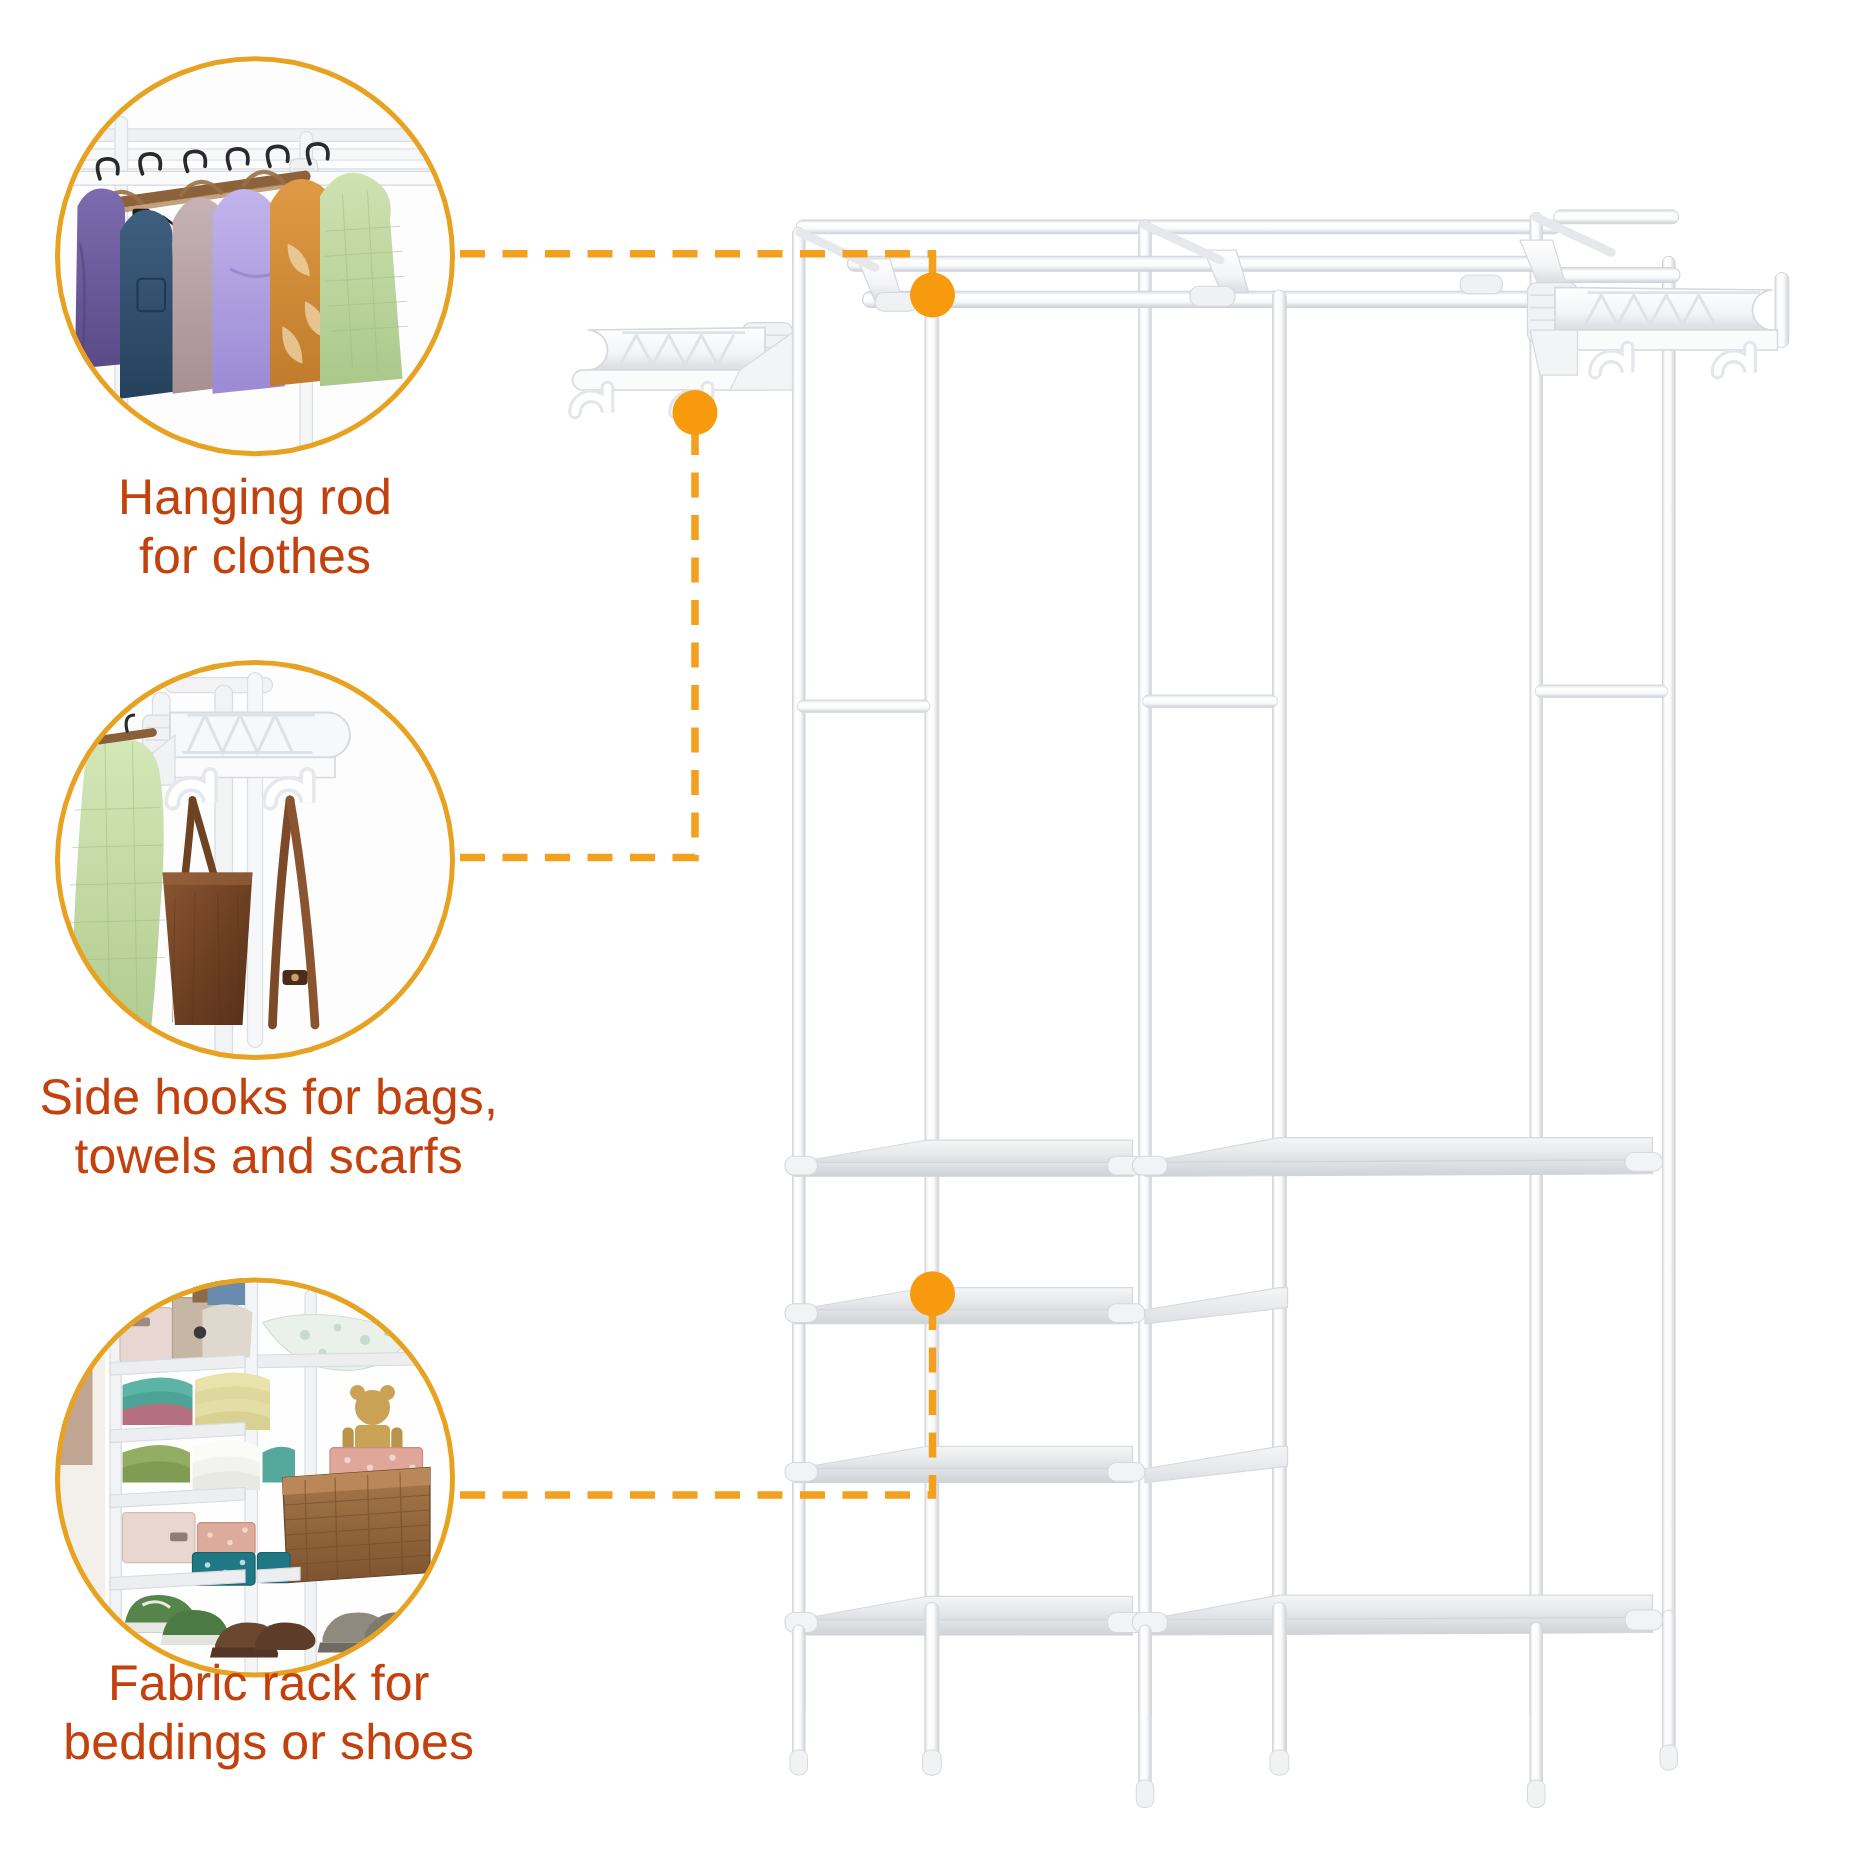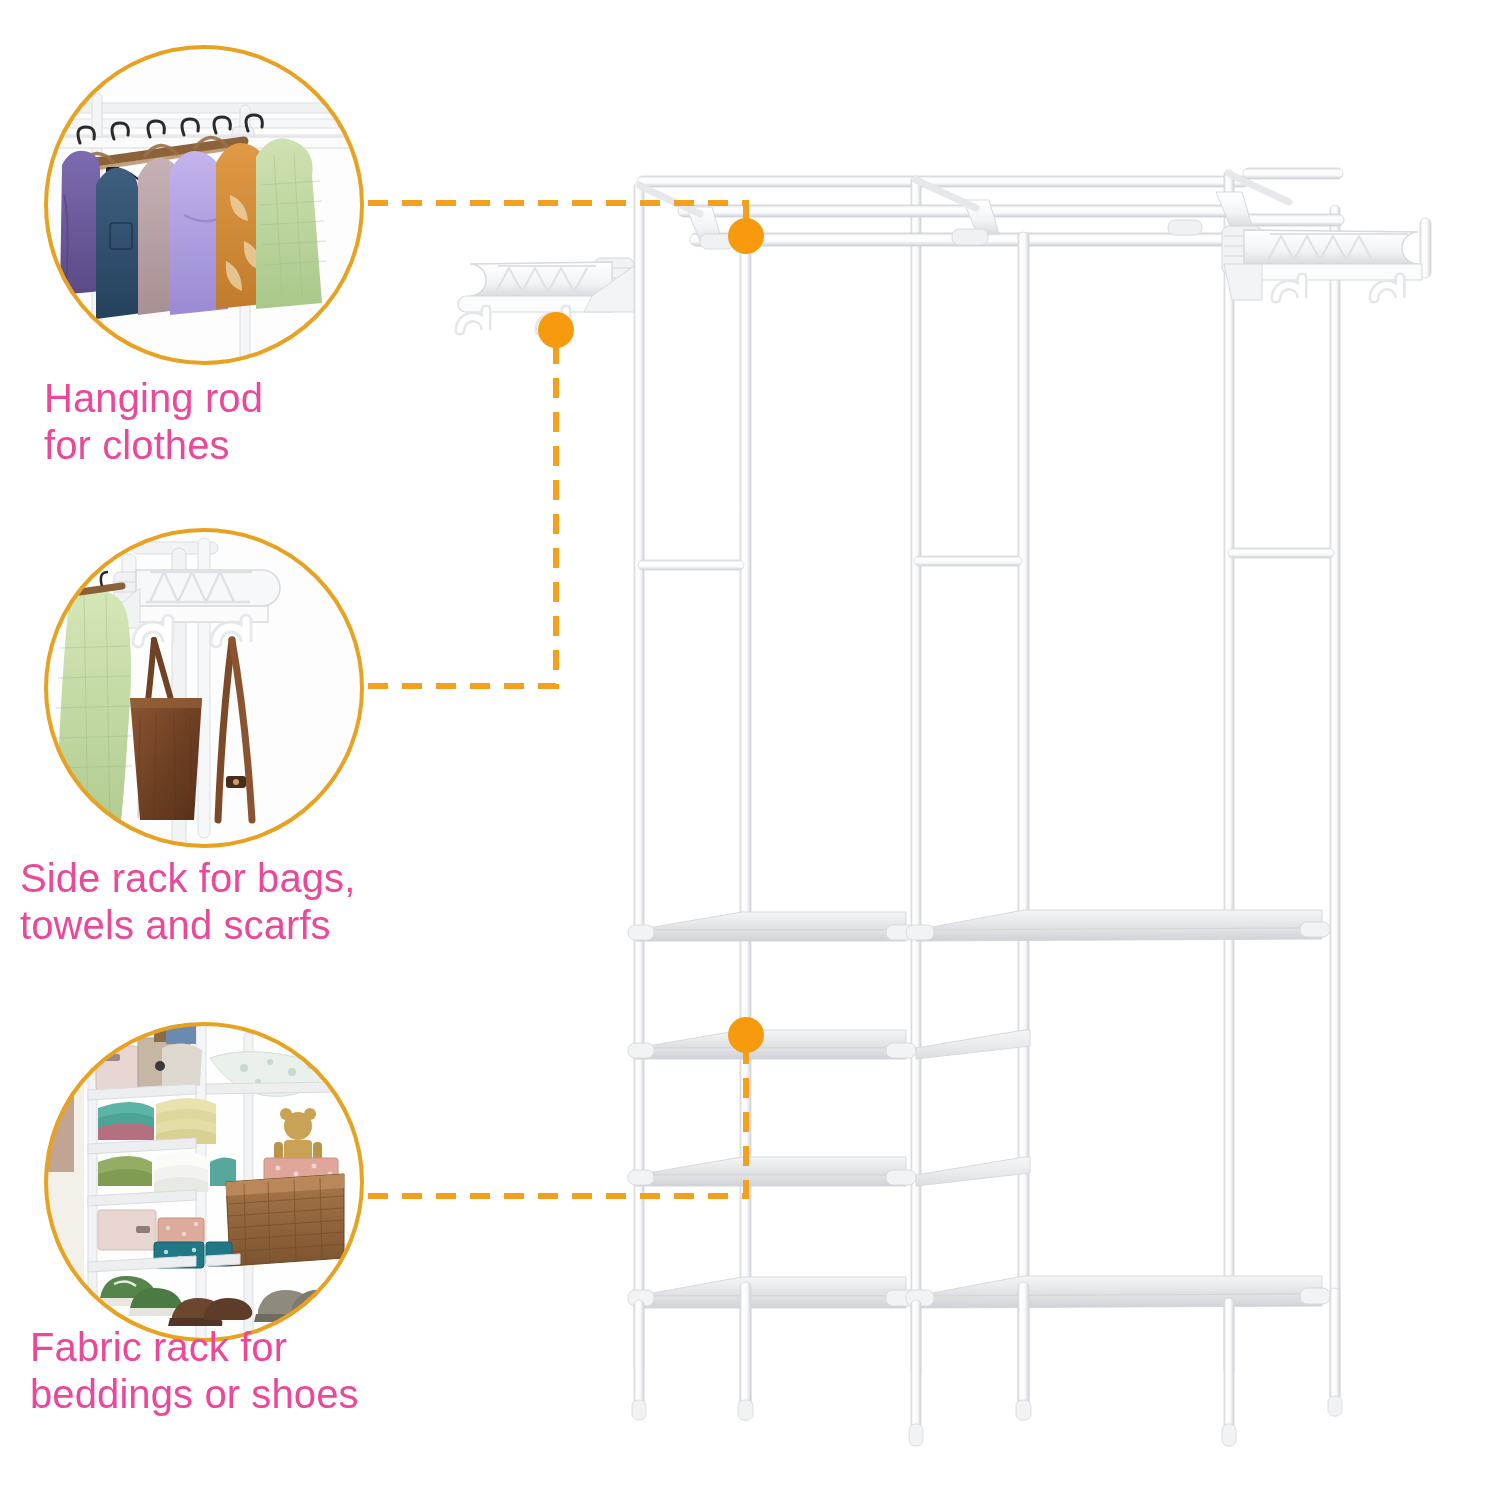--- a/index.html
+++ b/index.html
@@ -19,23 +19,24 @@
     position: absolute;
     inset: 0;
     width: 1500px;
     height: 1500px;
   }
   .feature-block {
     position: absolute;
   }
   .feature-caption {
     position: absolute;
+    text-align: center;
     font-size: 40px;
     line-height: 1.18;
-    color: #ec4899;
+    color: #c2410c;
     letter-spacing: 0.1px;
     white-space: pre-line;
     font-family: "Liberation Sans", sans-serif;
   }
   .callout-circle {
     position: absolute;
     border-radius: 50%;
     overflow: hidden;
     background: #ffffff;
     box-sizing: border-box;
@@ -445,21 +446,21 @@
 
             <path d="M188,112 q-10,80 -14,180" stroke="#7c4a28" stroke-width="7" fill="none" stroke-linecap="round"></path>
             <path d="M188,112 q14,80 20,180" stroke="#8a5430" stroke-width="7" fill="none" stroke-linecap="round"></path>
             <rect x="182" y="248" width="20" height="12" rx="3" fill="#4b2c18"></rect>
             <circle cx="192" cy="254" r="3" fill="#c8a068"></circle>
           </g>
         </svg>
       </div>
     </div>
     <div class="callout-ring" style="left:44px; top:528px; width:320px; height:320px; border:4px solid #E8A221;"></div>
-    <div class="feature-caption" style="left:20px; top:855px; width:390px;">Side rack for bags,
+    <div class="feature-caption" style="left:20px; top:855px; width:390px;">Side hooks for bags,
 towels and scarfs</div>
   </div>
 
   <div class="feature-block">
     <div class="callout-circle" style="left:44px; top:1022px; width:320px; height:320px;">
       <div class="photo">
         <svg width="320" height="320" viewBox="0 0 320 320">
           <defs>
             <clipPath id="clipC">
                 <circle cx="160" cy="160" r="160"></circle>

